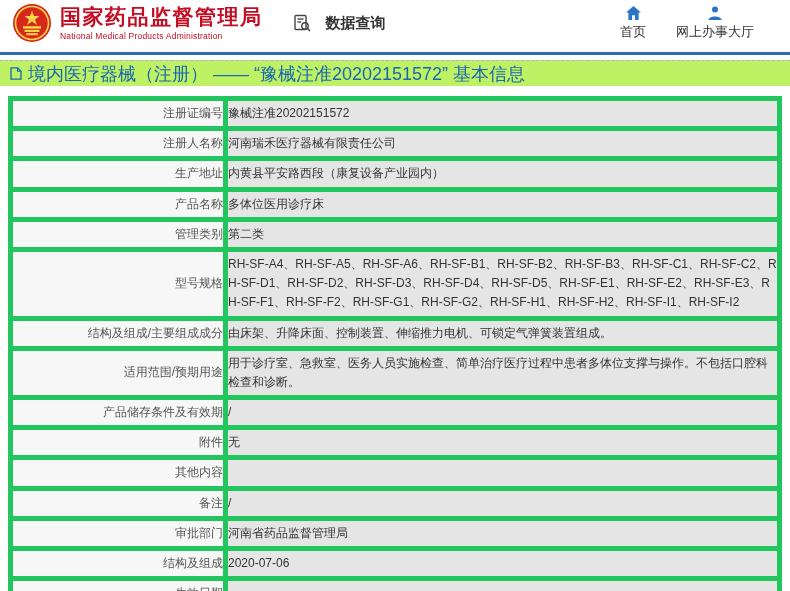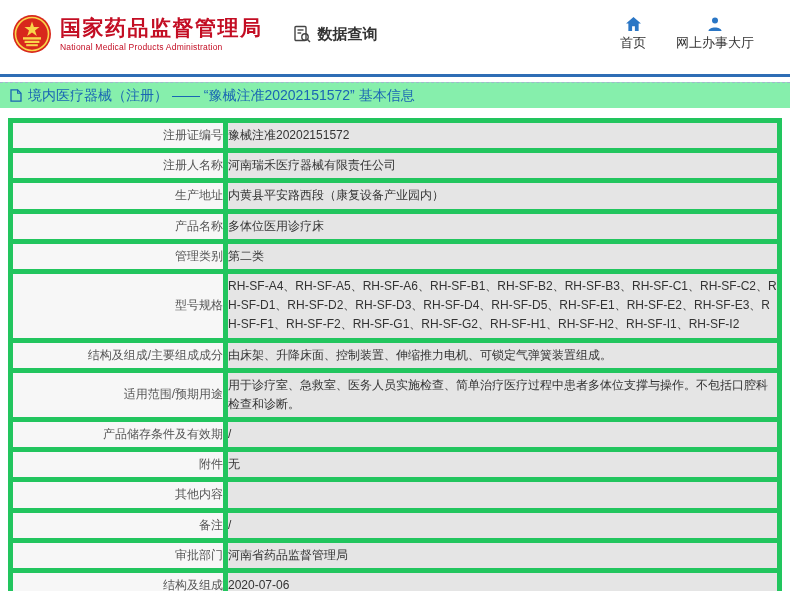--- a/index.html
+++ b/index.html
@@ -7,42 +7,42 @@
   body {
     width: 790px;
     font-family: "Liberation Sans", "DejaVu Sans", sans-serif;
     color: #333;
   }
 
   
   .site-header {
     display: flex;
     align-items: center;
-    height: 74px;
+    height: 52px;
     padding: 0 14px 6px 12px;
     background: #ffffff;
   }
   .brand { display: flex; align-items: center; gap: 8px; cursor: pointer; }
   .brand-text .cn {
     color: #c30d23;
     font-size: 21px;
     font-weight: bold;
     letter-spacing: 1.5px;
     line-height: 1.15;
   }
   .brand-text .en {
     color: #c30d23;
     font-size: 8.5px;
     margin-top: 2px;
     letter-spacing: 0.2px;
   }
   .nav-query {
     display: flex;
     align-items: center;
-    gap: 6px;
+    gap: 14px;
     margin-left: 30px;
     font-size: 15px;
     font-weight: 600;
     color: #333;
     cursor: pointer;
   }
   .header-right {
     margin-left: auto;
     display: flex;
     gap: 30px;
@@ -57,28 +57,28 @@
     color: #333;
     text-decoration: none;
     cursor: pointer;
   }
 
   
   .blue-line { height: 3px; background: #2e6db5; }
   .breadcrumb {
     margin-top: 5px;
     border-top: 1px dashed #9fb6cc;
-    background: #86efac;
+    background: #bef264;
     height: 26px;
     display: flex;
     align-items: center;
     gap: 6px;
     padding: 0 10px;
     color: #1a66b3;
-    font-size: 14px;
+    font-size: 18px;
   }
 
   
   .info-table {
     width: 774px;
     margin: 10px 8px 8px 8px;
     border-collapse: collapse;
     font-size: 12px;
     table-layout: fixed;
   }

